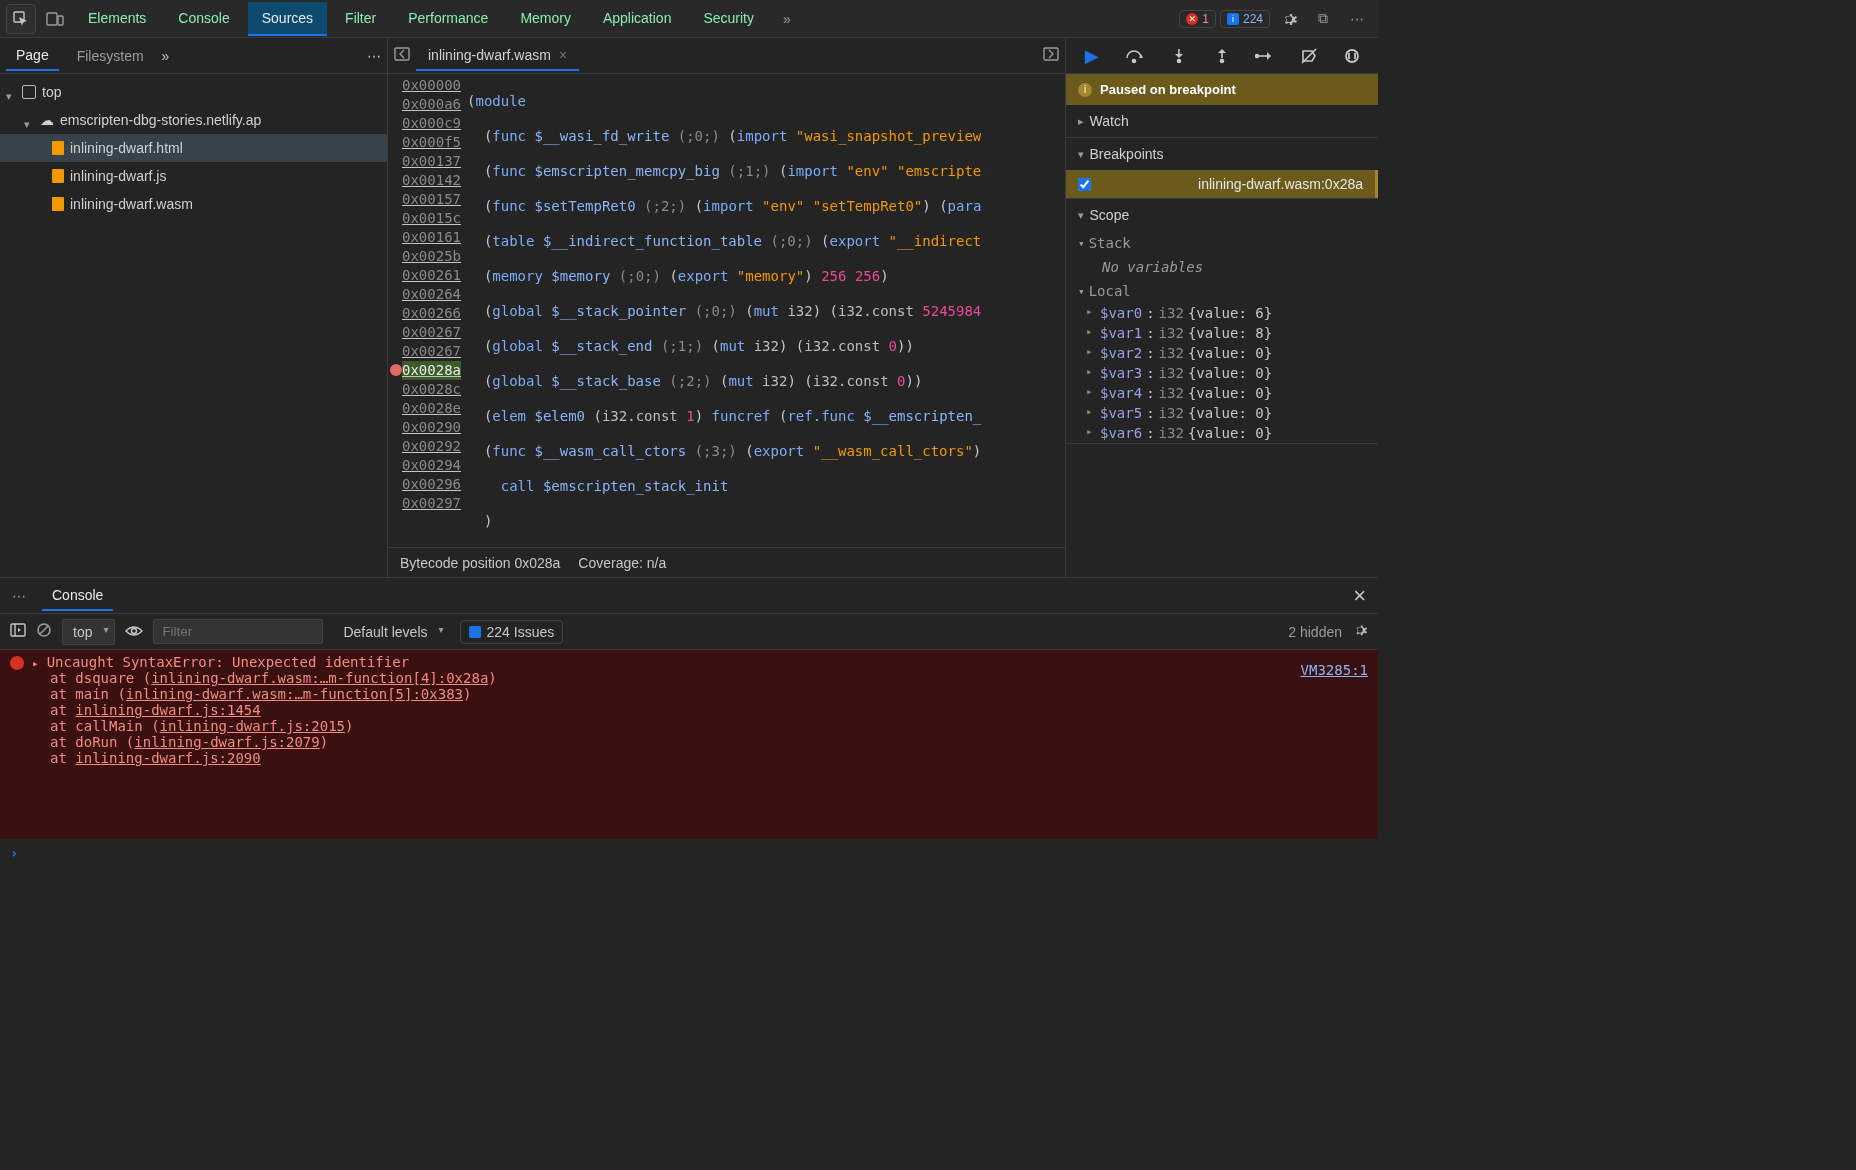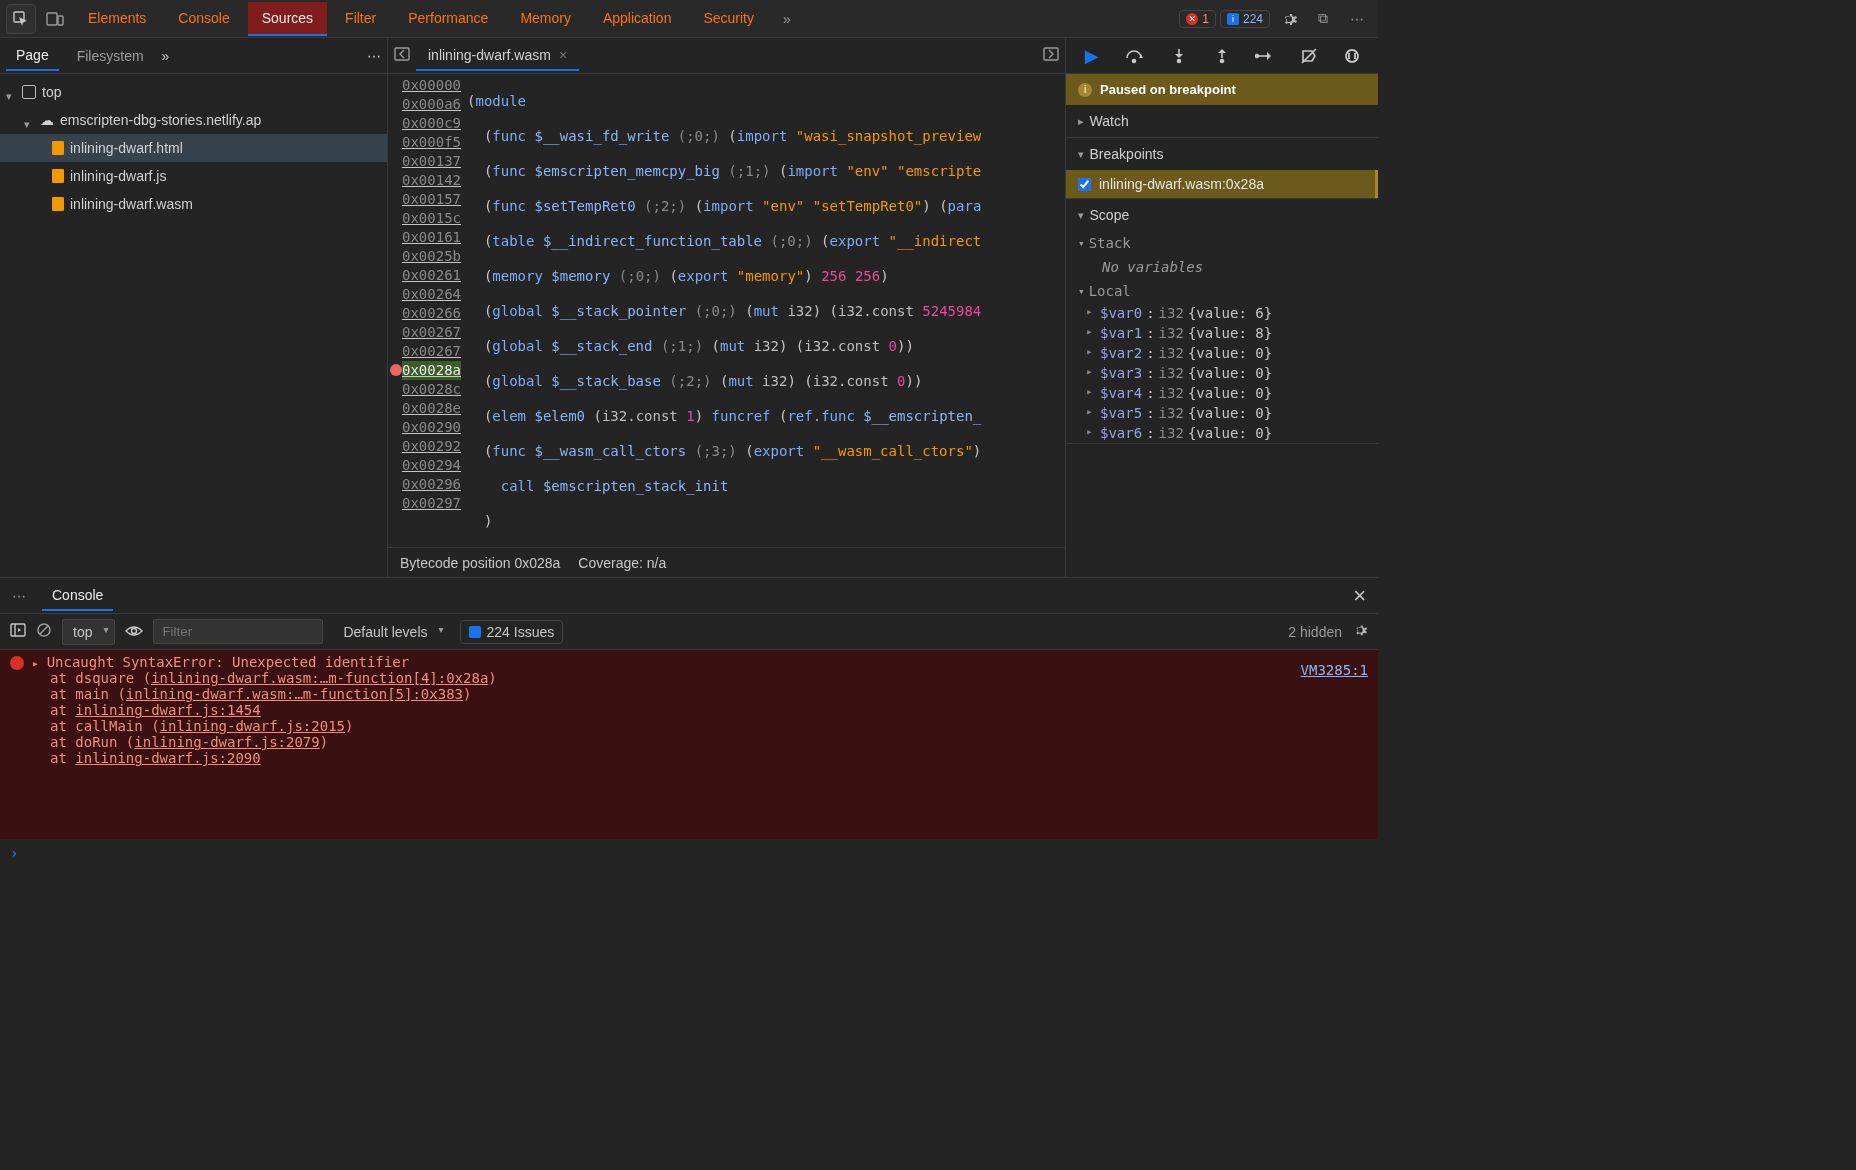--- a/index.html
+++ b/index.html
@@ -21,25 +21,25 @@
     height: 38px;
     background: #292929;
     display: flex;
     align-items: center;
     border-bottom: 1px solid #3a3a3a;
     gap: 4px;
     padding: 0 6px;
   }
   .top-tabs .tab {
     padding: 8px 14px;
-    color: #f97316;
+    color: #86efac;
     cursor: pointer;
     border-bottom: 2px solid transparent;
   }
-  .top-tabs .tab.active { color: #eaeaea; background:#7f1d1d; border-bottom-color:#1a73e8; }
+  .top-tabs .tab.active { color: #eaeaea; background:#0c4a6e; border-bottom-color:#1a73e8; }
   .top-tabs .icon-btn {
     width: 30px; height: 30px;
     display:flex;align-items:center;justify-content:center;
     color:#9b9b9b; border-radius:4px;
   }
   .top-tabs .icon-btn.framed { border:1px solid #444; background:#2f2f2f; }
   .badge { display:flex;align-items:center; gap:4px; padding:1px 6px; border-radius:4px; font-size:12px; border:1px solid #444; }
   .badge.err { color:#f28b82; }
   .badge.err .dot{width:12px;height:12px;background:#d93025;border-radius:50%;display:flex;align-items:center;justify-content:center;color:#fff;font-size:9px;}
   .badge.info { color:#8ab4f8; }
@@ -88,21 +88,21 @@
   
   .right-panel{width:312px;display:flex;flex-direction:column;min-height:0;overflow:auto;}
   .dbg-toolbar{height:36px;display:flex;align-items:center;justify-content:space-around;border-bottom:1px solid #3a3a3a;padding:0 4px;}
   .dbg-toolbar .b{width:22px;height:22px;display:flex;align-items:center;justify-content:center;color:#c7c7c7;font-size:18px;}
   .dbg-toolbar .b.play{color:#1a73e8;}
   .paused-banner{background:#6b5a1b;color:#fff;padding:8px 12px;display:flex;align-items:center;gap:8px;font-size:13px;}
   .panel-section{border-bottom:1px solid #3a3a3a;}
   .panel-head{padding:8px 12px;color:#d0d0d0;display:flex;align-items:center;gap:6px;}
   .panel-head::before{content:"▸";font-size:11px;color:#9b9b9b;}
   .panel-head.open::before{content:"▾";}
-  .bp-item{background:#6b5a1b;padding:6px 12px 6px 12px;display:flex;align-items:center;gap:8px;color:#e6e6e6;border-right:3px solid #a58730;}
+  .bp-item{background:#6b5a1b;padding:6px 12px 6px 12px;display:flex;align-items:center;gap:8px;color:#e6e6e6;border-right:3px solid #a58730;justify-content:space-between;}
   .bp-item input{accent-color:#1a73e8;}
   .scope-sub{padding:4px 0 4px 12px;color:#9a9a9a;display:flex;align-items:center;gap:4px;}
   .scope-sub::before{content:"▾";font-size:11px;color:#9a9a9a;}
   .novars{padding:4px 0 4px 36px;color:#9a9a9a;font-style:italic;}
   .var-line{padding:2px 0 2px 20px;color:#c7c7c7;display:flex;gap:4px;}
   .var-line::before{content:"▸";font-size:11px;color:#888;width:10px;}
   .var-line .n{color:#9aa0e6;}
   .var-line .t{color:#8a8a8a;}
 
   

